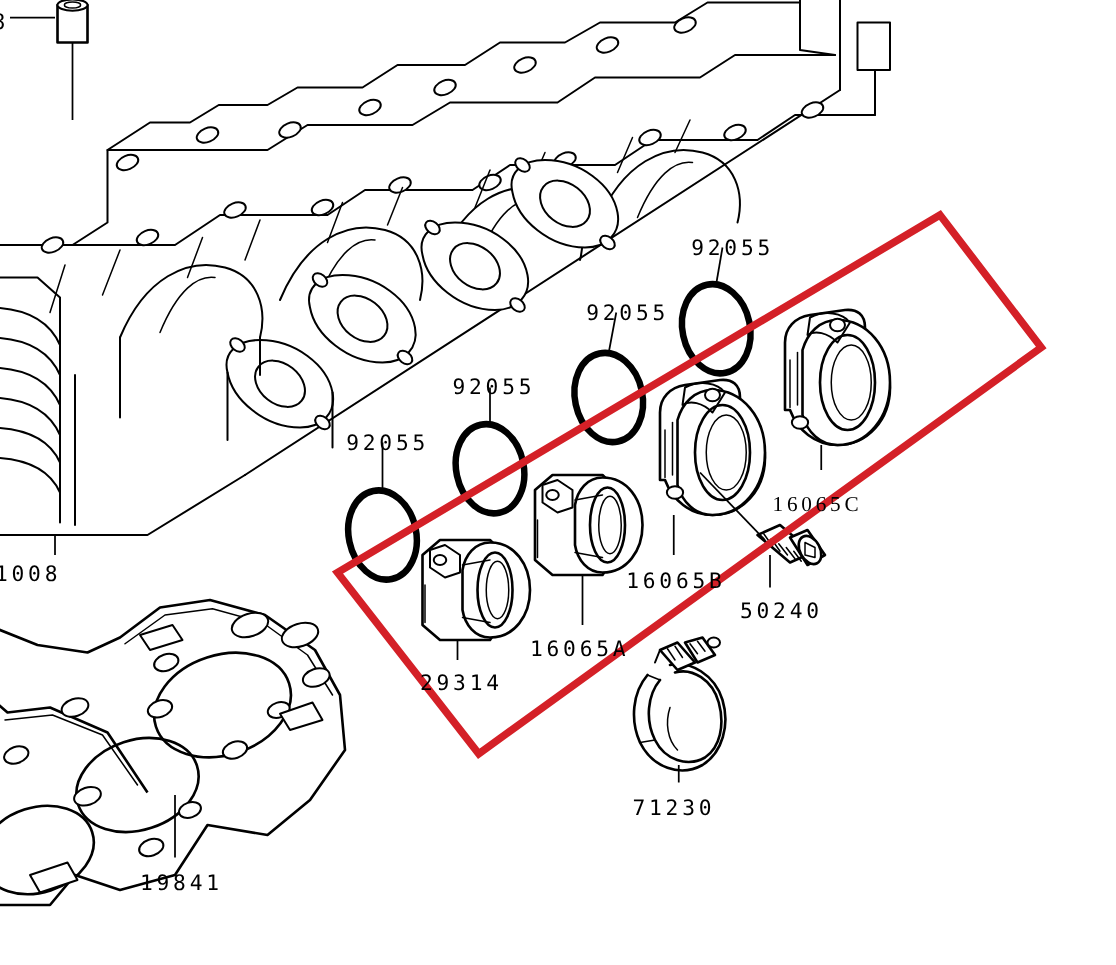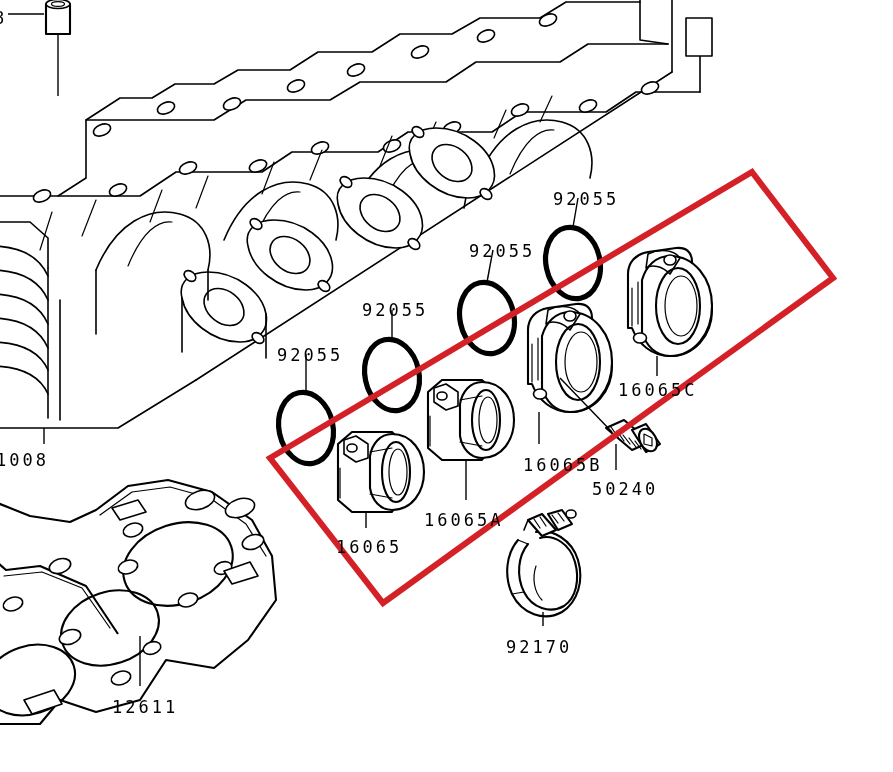--- a/index.html
+++ b/index.html
@@ -294,25 +294,25 @@
       <ellipse class="wf" cx="571" cy="514" rx="5" ry="4"></ellipse>
       <path class="ln" d="M 528,520 L 524,530"></path>
     </g>
     <path class="lead" d="M 543,612 L 543,626"></path>
 
     <polygon id="highlight-box" points="752,172 833,278 383,603 270,458" fill="none" stroke="#d42027" stroke-width="6" stroke-linejoin="miter"></polygon>
   </svg>
 
   <div class="lbl" style="left:-6px;  top:8px;">8</div>
   <div class="lbl" style="left:-4px;  top:450px;">1008</div>
-  <div class="lbl" style="left:112px; top:697px;">12611</div>
+  <div class="lbl" style="left:112px; top:697px;">19841</div>
   <div class="lbl" style="left:277px; top:345px;">92055</div>
   <div class="lbl" style="left:362px; top:300px;">92055</div>
   <div class="lbl" style="left:469px; top:241px;">92055</div>
   <div class="lbl" style="left:553px; top:189px;">92055</div>
-  <div class="lbl" style="left:336px; top:537px;">16065</div>
+  <div class="lbl" style="left:336px; top:537px;">29314</div>
   <div class="lbl" style="left:424px; top:510px;text-align:center;">16065A</div>
-  <div class="lbl" style="left:501px; top:455px;margin-left:22px;">16065B</div>
-  <div class="lbl" style="left:618px; top:380px;">16065C</div>
+  <div class="lbl" style="left:501px; top:455px;">16065B</div>
+  <div class="lbl" style="left:618px; top:394px;font-family:Liberation Serif, serif;">16065C</div>
   <div class="lbl" style="left:592px; top:479px;">50240</div>
-  <div class="lbl" style="left:506px; top:637px;">92170</div>
+  <div class="lbl" style="left:506px; top:637px;">71230</div>
 
 </div>
 
 </body></html>

